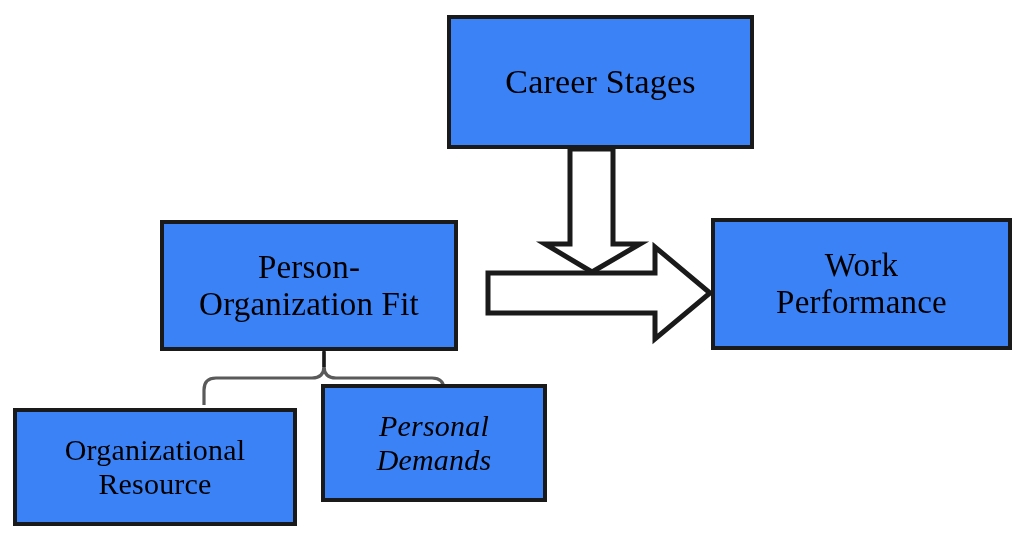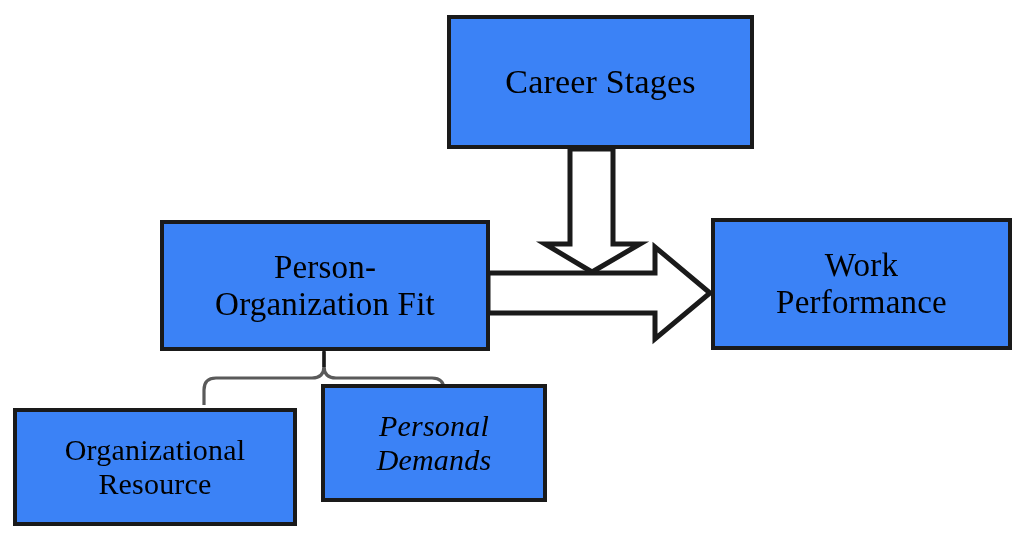--- a/index.html
+++ b/index.html
@@ -44,21 +44,21 @@
     padding: 0 6px;
     white-space: pre-line;
     letter-spacing: 0.2px;
   }
   
   #node-career-stages {
     left: 447px; top: 15px; width: 307px; height: 134px;
     font-size: 34px;
   }
   #node-pof {
-    left: 160px; top: 220px; width: 330px; height: 131px;
+    left: 160px; top: 220px; width: 298px; height: 131px;
     font-size: 33px;
   }
   #node-work-performance {
     left: 711px; top: 218px; width: 301px; height: 132px;
     font-size: 33px;
   }
   #node-org-resource {
     left: 13px; top: 408px; width: 284px; height: 118px;
     font-size: 30px;
   }

